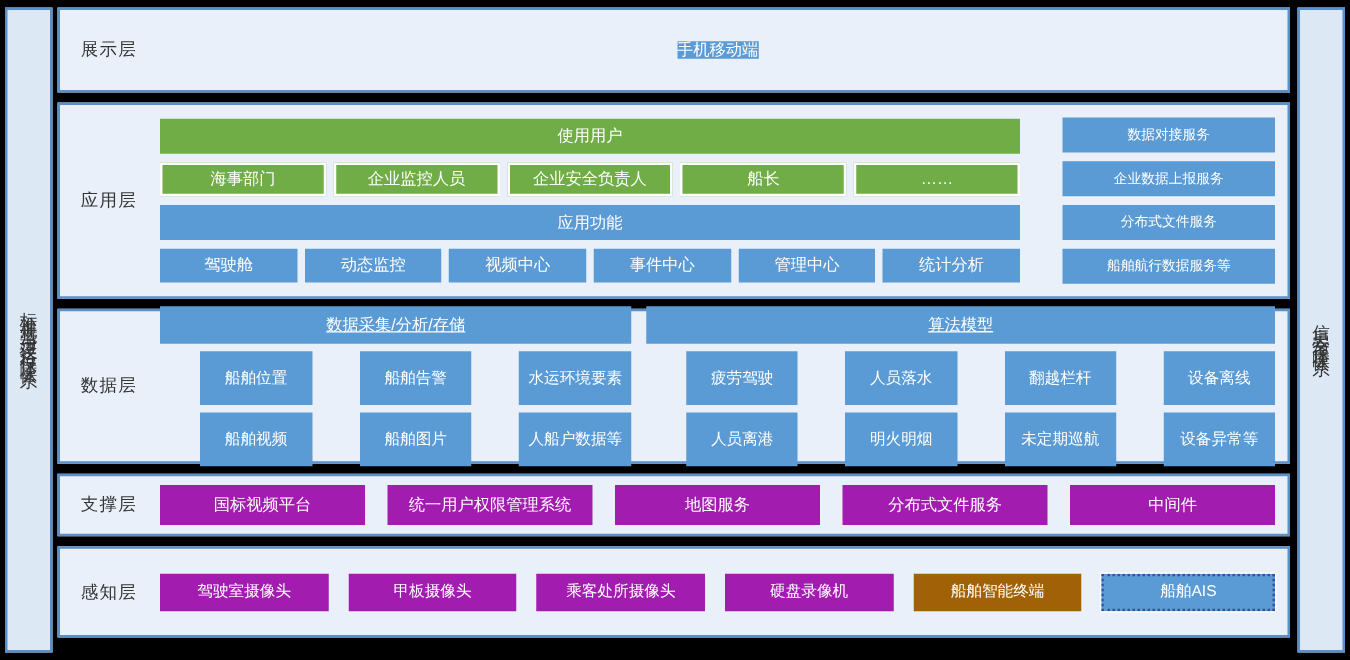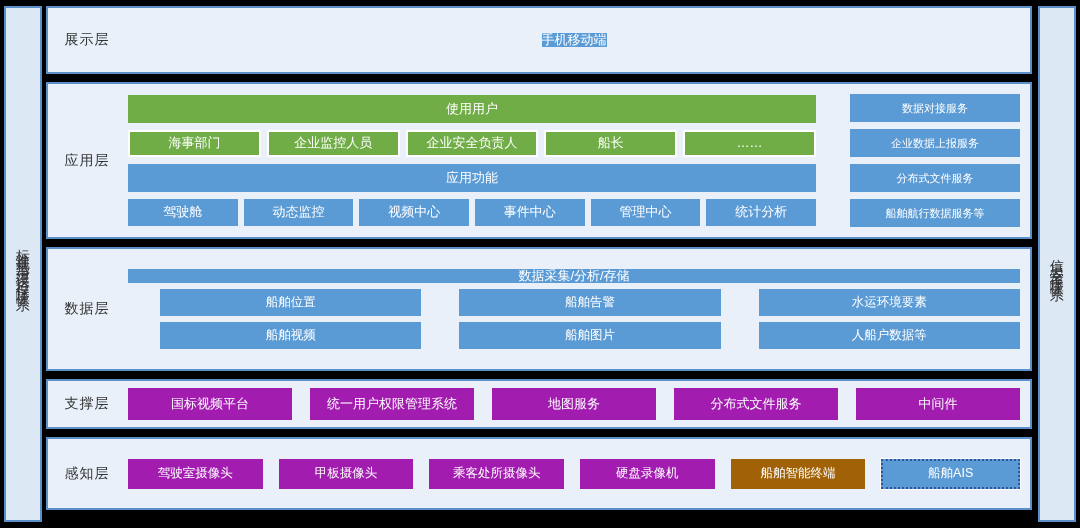--- a/index.html
+++ b/index.html
@@ -178,29 +178,29 @@
     padding-left: 2px;
   }
   .data-group {
     display: flex;
     flex-direction: column;
     gap: 6px;
     min-width: 0;
   }
   .data-group-collect { flex: 3 1 0; }
   .data-group-algo    { flex: 4 1 0; }
-  .data-group .hdr { height: 14px; width: 100%; }
+  .data-group .hdr { height: 30px; width: 100%; text-decoration: underline; }
   .data-row {
     display: flex;
     flex-direction: row;
     gap: 6px;
   }
   .data-row .box {
     flex: 1 1 0;
-    height: 27px;
+    height: 43px;
     min-width: 0;
     font-size: 12.5px;
     margin-left: 32px;
   }
 
   
   .sup-row {
     display: flex;
     flex-direction: row;
     gap: 18px;
@@ -300,20 +300,35 @@
               <div class="box blue">船舶告警</div>
               <div class="box blue">水运环境要素</div>
             </div>
             <div class="data-row">
               <div class="box blue">船舶视频</div>
               <div class="box blue">船舶图片</div>
               <div class="box blue">人船户数据等</div>
             </div>
           </div>
 
+          <div class="data-group data-group-algo">
+            <div class="box blue hdr">算法模型</div>
+            <div class="data-row">
+              <div class="box blue">疲劳驾驶</div>
+              <div class="box blue">人员落水</div>
+              <div class="box blue">翻越栏杆</div>
+              <div class="box blue">设备离线</div>
+            </div>
+            <div class="data-row">
+              <div class="box blue">人员离港</div>
+              <div class="box blue">明火明烟</div>
+              <div class="box blue">未定期巡航</div>
+              <div class="box blue">设备异常等</div>
+            </div>
+          </div>
 
         </div>
       </div>
     </div>
 
     <div class="layer layer-support">
       <div class="layer-label">支撑层</div>
       <div class="layer-body">
         <div class="sup-row">
           <div class="box blue-deep">国标视频平台</div>

